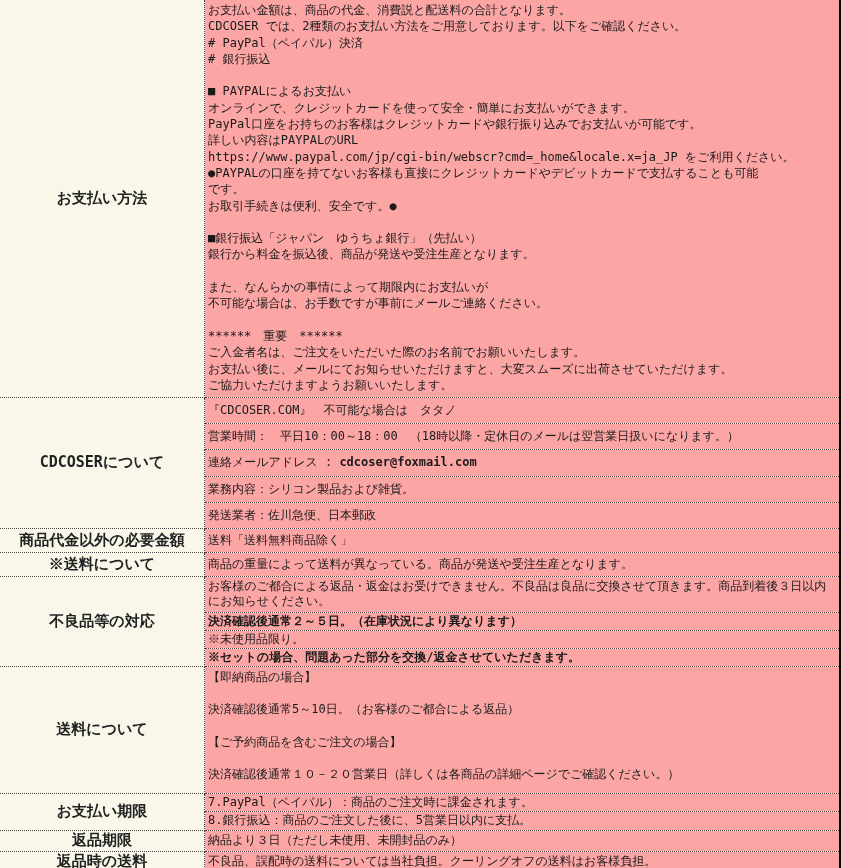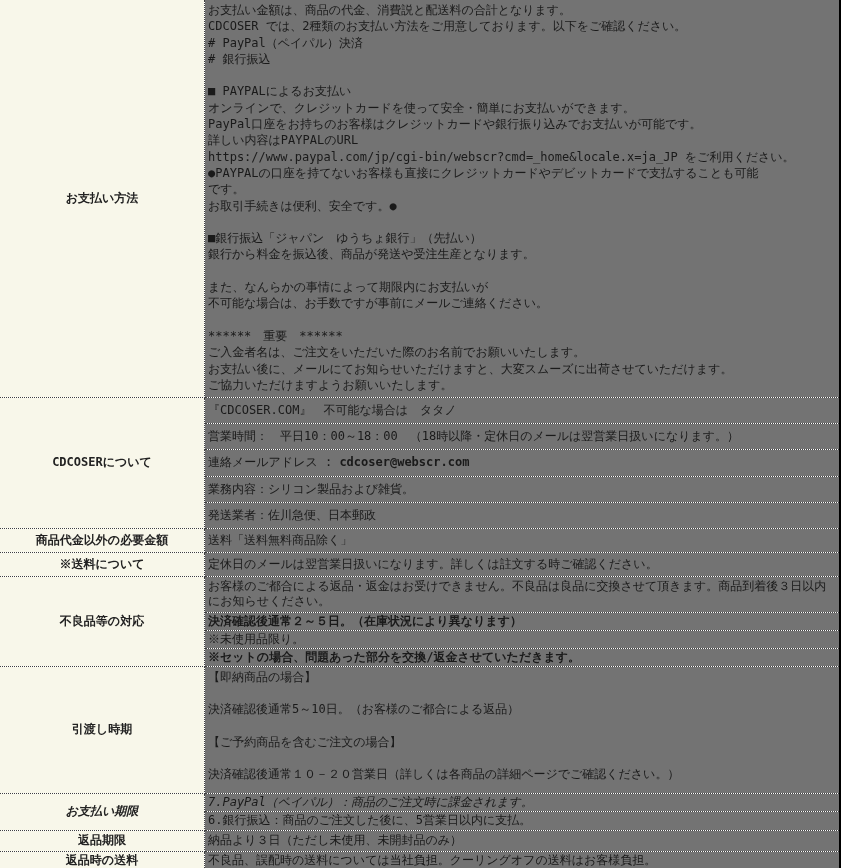--- a/index.html
+++ b/index.html
@@ -26,28 +26,28 @@
     border: 1px dotted #404040;
     overflow: hidden;
   }
   table.shop-info tr:first-child th,
   table.shop-info tr:first-child td { border-top: none; }
   table.shop-info th { border-left: none; }
   th.lbl {
     width: 196px;
     background: #f8f7ea;
     font-weight: bold;
-    font-size: 12px;
+    font-size: 15px;
     text-align: center;
     vertical-align: middle;
     color: #222222;
     padding: 0 4px;
   }
   td.val {
-    background: #737373;
+    background: #fca5a5;
     font-size: 12px;
     line-height: 15px;
     vertical-align: middle;
     padding: 1px 3px;
     word-break: break-all;
   }
   td.val.multi {
     white-space: pre-wrap;
     line-height: 16.3px;
     vertical-align: top;
@@ -90,70 +90,70 @@
     </tr>
 
     <tr style="height:26px;">
       <th class="lbl" rowspan="5">CDCOSERについて</th>
       <td class="val">『CDCOSER.COM』　不可能な場合は　タタノ</td>
     </tr>
     <tr style="height:26px;">
       <td class="val">営業時間：　平日10：00～18：00　（18時以降・定休日のメールは翌営業日扱いになります。）</td>
     </tr>
     <tr style="height:27px;">
-      <td class="val"><span>連絡メールアドレス : </span><b>cdcoser@webscr.com</b></td>
+      <td class="val"><span>連絡メールアドレス : </span><b>cdcoser@foxmail.com</b></td>
     </tr>
     <tr style="height:26px;">
       <td class="val">業務内容：シリコン製品および雑貨。</td>
     </tr>
     <tr style="height:26px;">
       <td class="val">発送業者：佐川急便、日本郵政</td>
     </tr>
 
     <tr style="height:24px;margin-left:22px;">
       <th class="lbl">商品代金以外の必要金額</th>
       <td class="val">送料「送料無料商品除く」</td>
     </tr>
 
     <tr style="height:24px;">
       <th class="lbl">※送料について</th>
-      <td class="val">定休日のメールは翌営業日扱いになります。詳しくは註文する時ご確認ください。</td>
+      <td class="val">商品の重量によって送料が異なっている。商品が発送や受注生産となります。</td>
     </tr>
 
     <tr style="height:36px;">
       <th class="lbl" rowspan="4">不良品等の対応</th>
       <td class="val">お客様のご都合による返品・返金はお受けできません。不良品は良品に交換させて頂きます。商品到着後３日以内にお知らせください。</td>
     </tr>
     <tr style="height:17px;font-weight:bold;">
       <td class="val">決済確認後通常２～５日。（在庫状況により異なります）</td>
     </tr>
     <tr style="height:16px;padding-left:8px;">
       <td class="val">※未使用品限り。</td>
     </tr>
     <tr style="height:16px;font-weight:bold;">
       <td class="val">※セットの場合、問題あった部分を交換/返金させていただきます。</td>
     </tr>
 
     <tr style="height:127px;">
-      <th class="lbl">引渡し時期</th>
+      <th class="lbl">送料について</th>
       <td class="val multi">【即納商品の場合】
 
 決済確認後通常5～10日。（お客様のご都合による返品）
 
 【ご予約商品を含むご注文の場合】
 
 決済確認後通常１０－２０営業日（詳しくは各商品の詳細ページでご確認ください。）</td>
     </tr>
 
-    <tr style="height:18px;font-style:italic;">
+    <tr style="height:18px;">
       <th class="lbl" rowspan="2">お支払い期限</th>
       <td class="val">7.PayPal（ペイパル）：商品のご注文時に課金されます。</td>
     </tr>
     <tr style="height:19px;">
-      <td class="val">6.銀行振込：商品のご注文した後に、5営業日以内に支払。</td>
+      <td class="val">8.銀行振込：商品のご注文した後に、5営業日以内に支払。</td>
     </tr>
 
     <tr style="height:21px;">
       <th class="lbl">返品期限</th>
       <td class="val">納品より３日（ただし未使用、未開封品のみ）</td>
     </tr>
 
     <tr style="height:20px;">
       <th class="lbl">返品時の送料</th>
       <td class="val">不良品、誤配時の送料については当社負担。クーリングオフの送料はお客様負担。</td>

